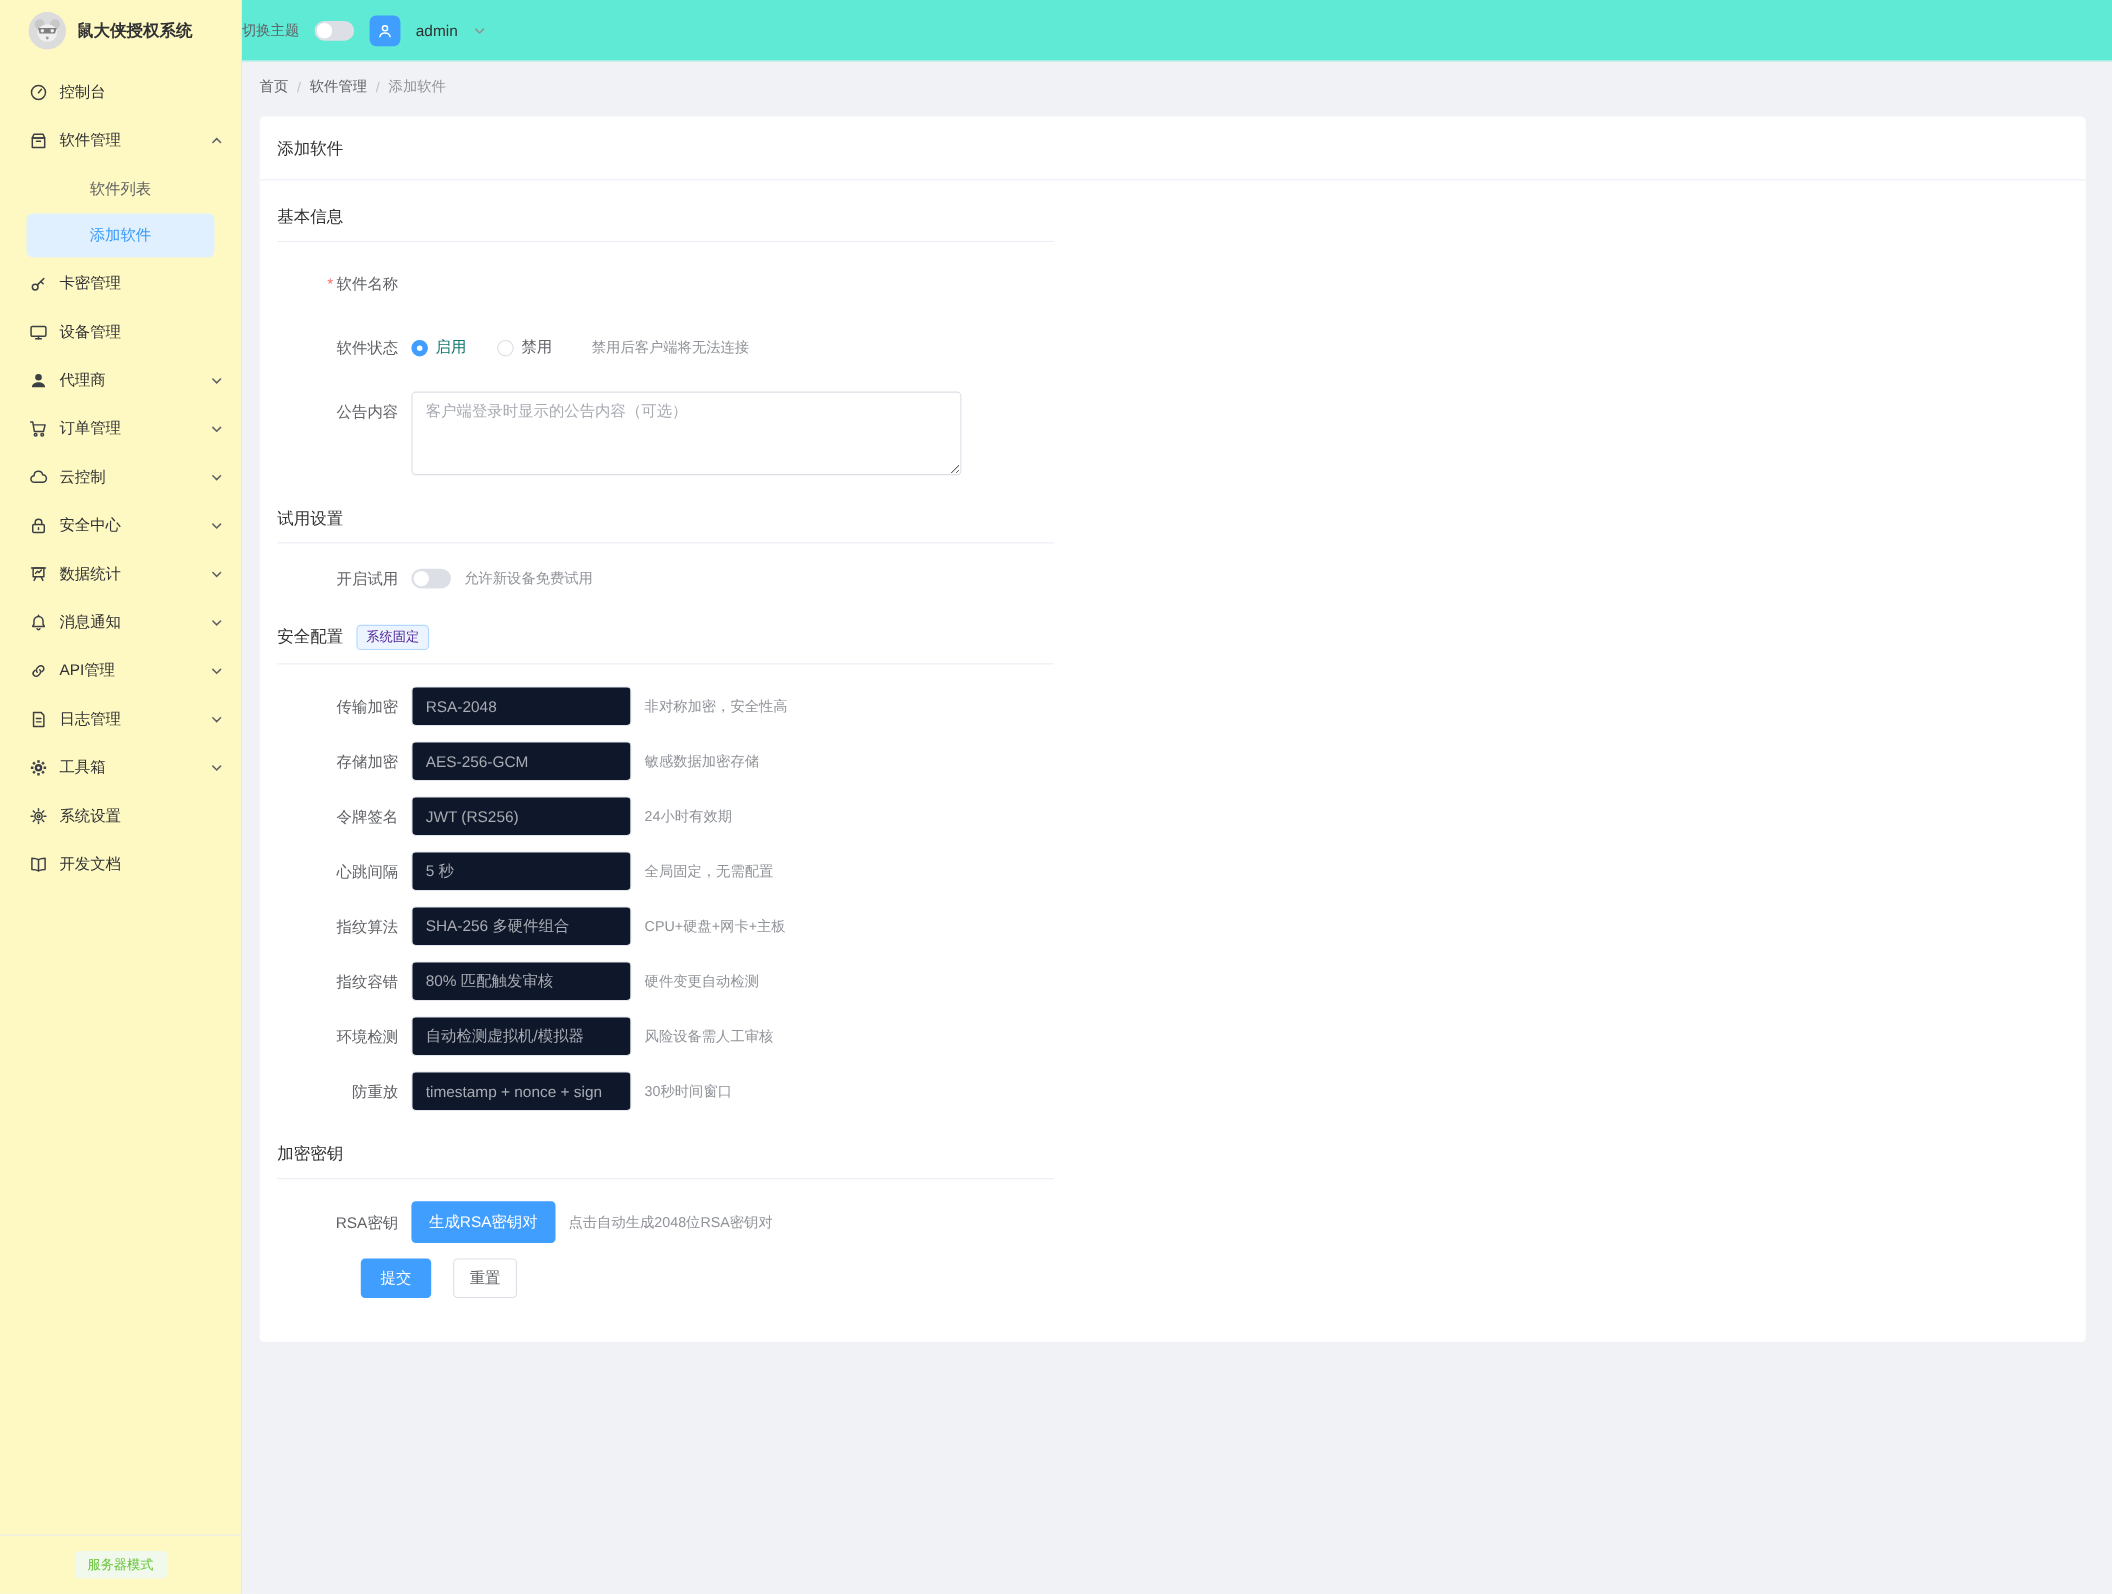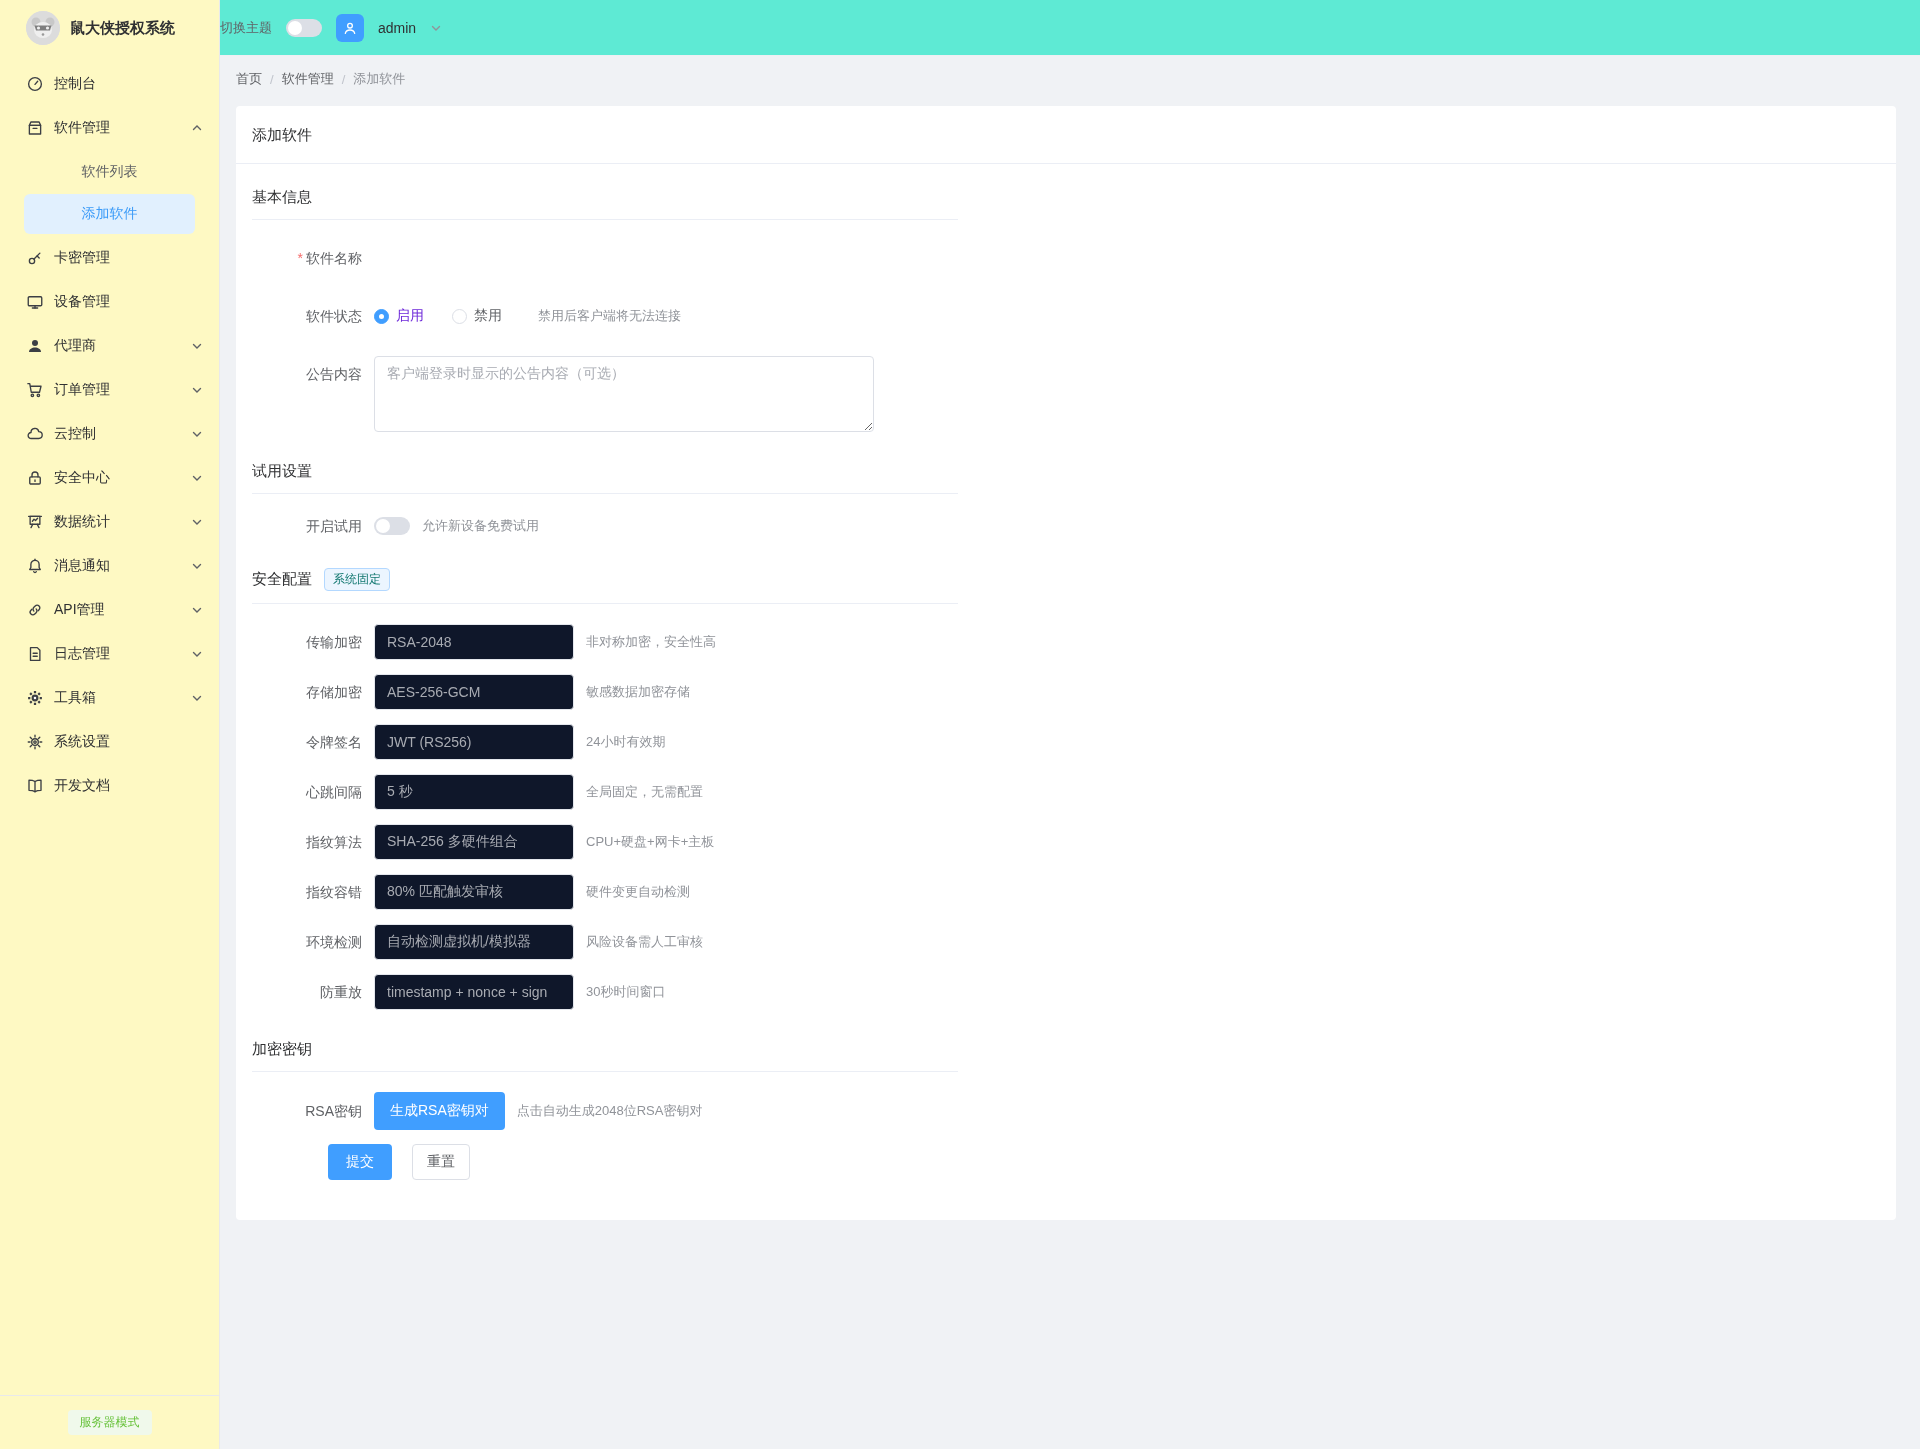--- a/index.html
+++ b/index.html
@@ -41,37 +41,37 @@
 
   .card { background:#fff; border-radius:4px; }
   .card-title { font-size:15px; font-weight:500; color:#303133; padding:20px 24px 18px 16px; border-bottom:1px solid #ebeef5; }
   .card-body { padding:24px 24px 40px 16px; }
   .form-wrap { max-width:706px; }
 
   .section { margin-top:30px; }
   .section:first-child { margin-top:0; }
   .section-head { display:flex; align-items:center; gap:12px; padding-bottom:12px; border-bottom:1px solid #ebeef5; margin-bottom:20px; }
   .section-title { font-size:15px; font-weight:500; color:#303133; }
-  .tag-blue { font-size:12px; color:#0f766e; background:#ecf5ff; border:1px solid #b3d8ff; border-radius:4px; padding:2px 8px; }
+  .tag-blue { font-size:12px; color:#4c1d95; background:#ecf5ff; border:1px solid #b3d8ff; border-radius:4px; padding:2px 8px; }
 
   .form-row { display:flex; align-items:center; margin-bottom:22px; }
   .form-row.top { align-items:flex-start; }
   .form-label { width:110px; text-align:right; font-size:14px; color:#606266; margin-right:12px; flex-shrink:0; line-height:36px; }
   .req { color:#f56c6c; margin-right:3px; }
   .txt-input { width:400px; height:36px; border:1px solid #dcdfe6; border-radius:4px; padding:0 12px; font-size:14px; color:#303133; font-family:inherit; outline:none; }
   .txt-input::placeholder, textarea::placeholder { color:#a8abb2; }
   textarea.notice { width:500px; height:76px; border:1px solid #dcdfe6; border-radius:4px; padding:8px 12px; font-size:14px; font-family:inherit; resize:vertical; outline:none; }
   .hint { font-size:13px; color:#909399; margin-left:12px; white-space:nowrap; }
 
   .radio-group { display:flex; align-items:center; gap:28px; height:36px; }
   .radio { display:flex; align-items:center; gap:7px; cursor:pointer; font-size:14px; color:#606266; }
   .radio .dot { width:15px; height:15px; border-radius:50%; border:1px solid #dcdfe6; background:#fff; position:relative; flex-shrink:0; }
   .radio.checked .dot { background:#409eff; border-color:#409eff; }
   .radio.checked .dot::after { content:""; position:absolute; width:5px; height:5px; border-radius:50%; background:#fff; top:4px; left:4px; }
-  .radio.checked .radio-label { color:#6d28d9; }
+  .radio.checked .radio-label { color:#0f766e; }
   .radio-hint { font-size:13px; color:#909399; margin-left:8px; }
 
   .toggle-row { display:flex; align-items:center; height:24px; }
 
   .sec-row { margin-bottom:14px; }
   .sec-input { width:200px; height:36px; border:1px solid #e4e7ed; background:#0f172a; border-radius:4px; padding:0 12px; font-size:14px; color:#a8abb2; font-family:inherit; }
 
   .btn { border:none; border-radius:4px; font-size:14px; font-family:inherit; cursor:pointer; }
   .btn-primary { background:#409eff; color:#fff; }
   .btn-generate { height:38px; padding:0 16px; }

